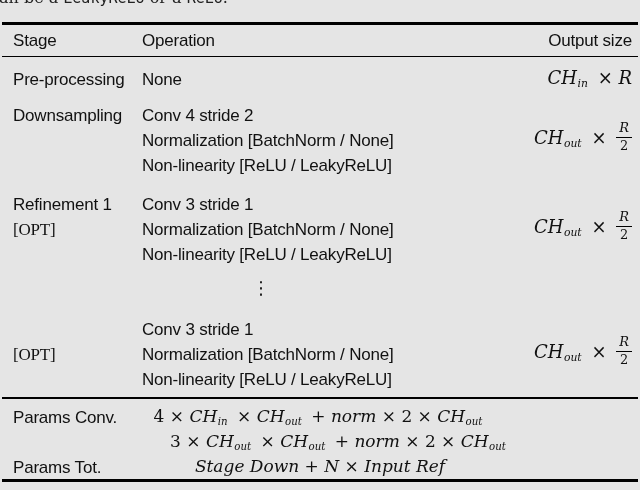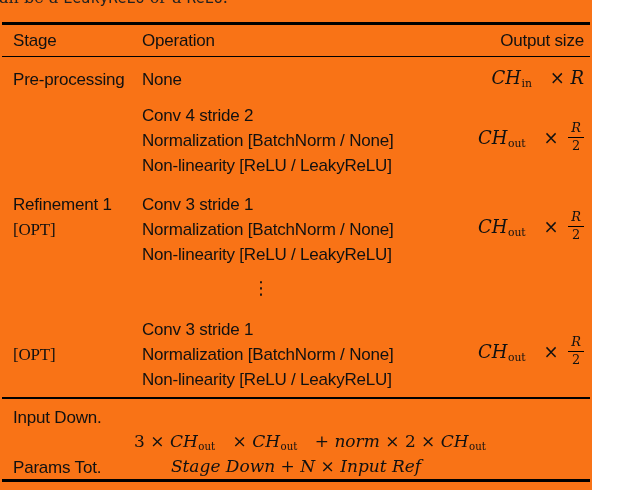--- a/index.html
+++ b/index.html
@@ -1,29 +1,29 @@
 <!DOCTYPE html>
 <html><head>
 <meta charset="utf-8">
 <style>
   html,body{margin:0;padding:0;background:#ffffff;}
-  .page{position:relative;width:592px;height:490px;background:#f97316;overflow:hidden;
+  .page{position:relative;width:640px;height:490px;background:#e5e5e5;overflow:hidden;
         font-family:"Liberation Sans",sans-serif;color:#111;}
   .abs{position:absolute;white-space:nowrap;}
   .sans{font-size:17px;letter-spacing:-0.2px;line-height:20px;color:#111;}
   .rule{position:absolute;left:2px;right:2px;background:#000;}
   .caption-clip{position:absolute;top:0;left:0;right:0;height:8px;overflow:hidden;}
   .cap{position:absolute;top:-12px;left:-10px;white-space:nowrap;
        font-family:"DejaVu Serif",serif;font-size:16px;color:#222;}
   .cap .tt{font-family:"DejaVu Sans Mono",monospace;font-size:15px;}
   .math{font-family:"DejaVu Serif",serif;font-size:18px;color:#111;}
   .mit{font-style:italic;font-family:"DejaVu Serif",serif;}
   .mup{font-style:normal;font-family:"DejaVu Serif",serif;}
-  .msub{font-family:"DejaVu Serif",serif;font-size:0.6em;
-        vertical-align:-0.25em;margin-left:0.5px;margin-right:12px;}
+  .msub{font-style:italic;font-family:"DejaVu Serif",serif;font-size:0.6em;
+        vertical-align:-0.25em;margin-left:0.5px;margin-right:4px;}
   .mfrac{display:inline-block;vertical-align:middle;text-align:center;line-height:1;
          margin-left:4px;font-size:0.72em;position:relative;top:-2px;}
   .fnum{display:block;border-bottom:1.3px solid #000;padding:0 3px 2px;font-style:italic;}
   .fden{display:block;padding-top:2px;font-style:normal;}
   .stage2{width:106px;font-family:Liberation Serif, serif;}
   .dots{font-family:"DejaVu Serif",serif;font-size:18px;color:#111;}
   .fform{left:0;right:0;text-align:center;font-size:17px;}
 </style>
 </head>
 <body>
@@ -40,40 +40,42 @@
   <div class="rule" style="top:479px;height:3px;"></div>
 
   <span class="abs sans" style="left:13px;top:31px;">Stage</span>
   <span class="abs sans" style="right:8px;top:31px;">Output size</span>
   <span class="abs sans" style="left:142px;top:31px;">Operation</span>
 
   <span class="abs sans" style="left:13px;top:70px;">Pre-processing</span>
   <span class="abs sans" style="left:142px;top:70px;">None</span>
   <span class="abs math" style="right:8px;top:67px;"><span class="mit">CH</span><span class="msub">in</span><span class="mup"> × </span><span class="mit">R</span></span>
 
+  <span class="abs sans" style="left:13px;top:106px;">Downsampling</span>
   <span class="abs sans" style="left:142px;top:106px;">Conv 4 stride 2</span>
   <span class="abs sans" style="left:142px;top:131px;">Normalization [BatchNorm / None]</span>
   <span class="abs sans" style="left:142px;top:156px;">Non-linearity [ReLU / LeakyReLU]</span>
   <span class="abs math" style="right:8px;top:124px;"><span class="mit">CH</span><span class="msub">out</span><span class="mup"> × </span><span class="mfrac"><span class="fnum">R</span><span class="fden">2</span></span></span>
 
   <span class="abs sans" style="left:13px;top:195px;">Refinement 1</span>
   <span class="abs sans stage2" style="left:13px;top:220px;">[OPT]</span>
   <span class="abs sans" style="left:142px;top:195px;">Conv 3 stride 1</span>
   <span class="abs sans" style="left:142px;top:220px;">Normalization [BatchNorm / None]</span>
   <span class="abs sans" style="left:142px;top:245px;">Non-linearity [ReLU / LeakyReLU]</span>
   <span class="abs math" style="right:8px;top:213px;"><span class="mit">CH</span><span class="msub">out</span><span class="mup"> × </span><span class="mfrac"><span class="fnum">R</span><span class="fden">2</span></span></span>
 
   <span class="abs dots" style="left:252px;top:277px;">⋮</span>
 
   <span class="abs sans stage2" style="left:13px;top:345px;">[OPT]</span>
   <span class="abs sans" style="left:142px;top:320px;">Conv 3 stride 1</span>
   <span class="abs sans" style="left:142px;top:345px;">Normalization [BatchNorm / None]</span>
   <span class="abs sans" style="left:142px;top:370px;">Non-linearity [ReLU / LeakyReLU]</span>
   <span class="abs math" style="right:8px;top:338px;"><span class="mit">CH</span><span class="msub">out</span><span class="mup"> × </span><span class="mfrac"><span class="fnum">R</span><span class="fden">2</span></span></span>
 
-  <span class="abs sans" style="left:13px;top:408px;">Input Down.</span>
+  <span class="abs sans" style="left:13px;top:408px;">Params Conv.</span>
+  <span class="abs math fform" style="top:406px;"><span class="mup">4 × </span><span class="mit">CH</span><span class="msub">in</span><span class="mup"> × </span><span class="mit">CH</span><span class="msub">out</span><span class="mup"> + </span><span class="mit">norm</span><span class="mup"> × 2 × </span><span class="mit">CH</span><span class="msub">out</span></span>
 
   <span class="abs math fform" style="top:431px;padding-left:40px;"><span class="mup">3 × </span><span class="mit">CH</span><span class="msub">out</span><span class="mup"> × </span><span class="mit">CH</span><span class="msub">out</span><span class="mup"> + </span><span class="mit">norm</span><span class="mup"> × 2 × </span><span class="mit">CH</span><span class="msub">out</span></span>
 
   <span class="abs sans" style="left:13px;top:458px;">Params Tot.</span>
   <span class="abs math fform" style="top:456px;"><span class="mit">Stage Down</span><span class="mup"> + </span><span class="mit">N</span><span class="mup"> × </span><span class="mit">Input Ref</span></span>
 
 </div>
 
 </body></html>

